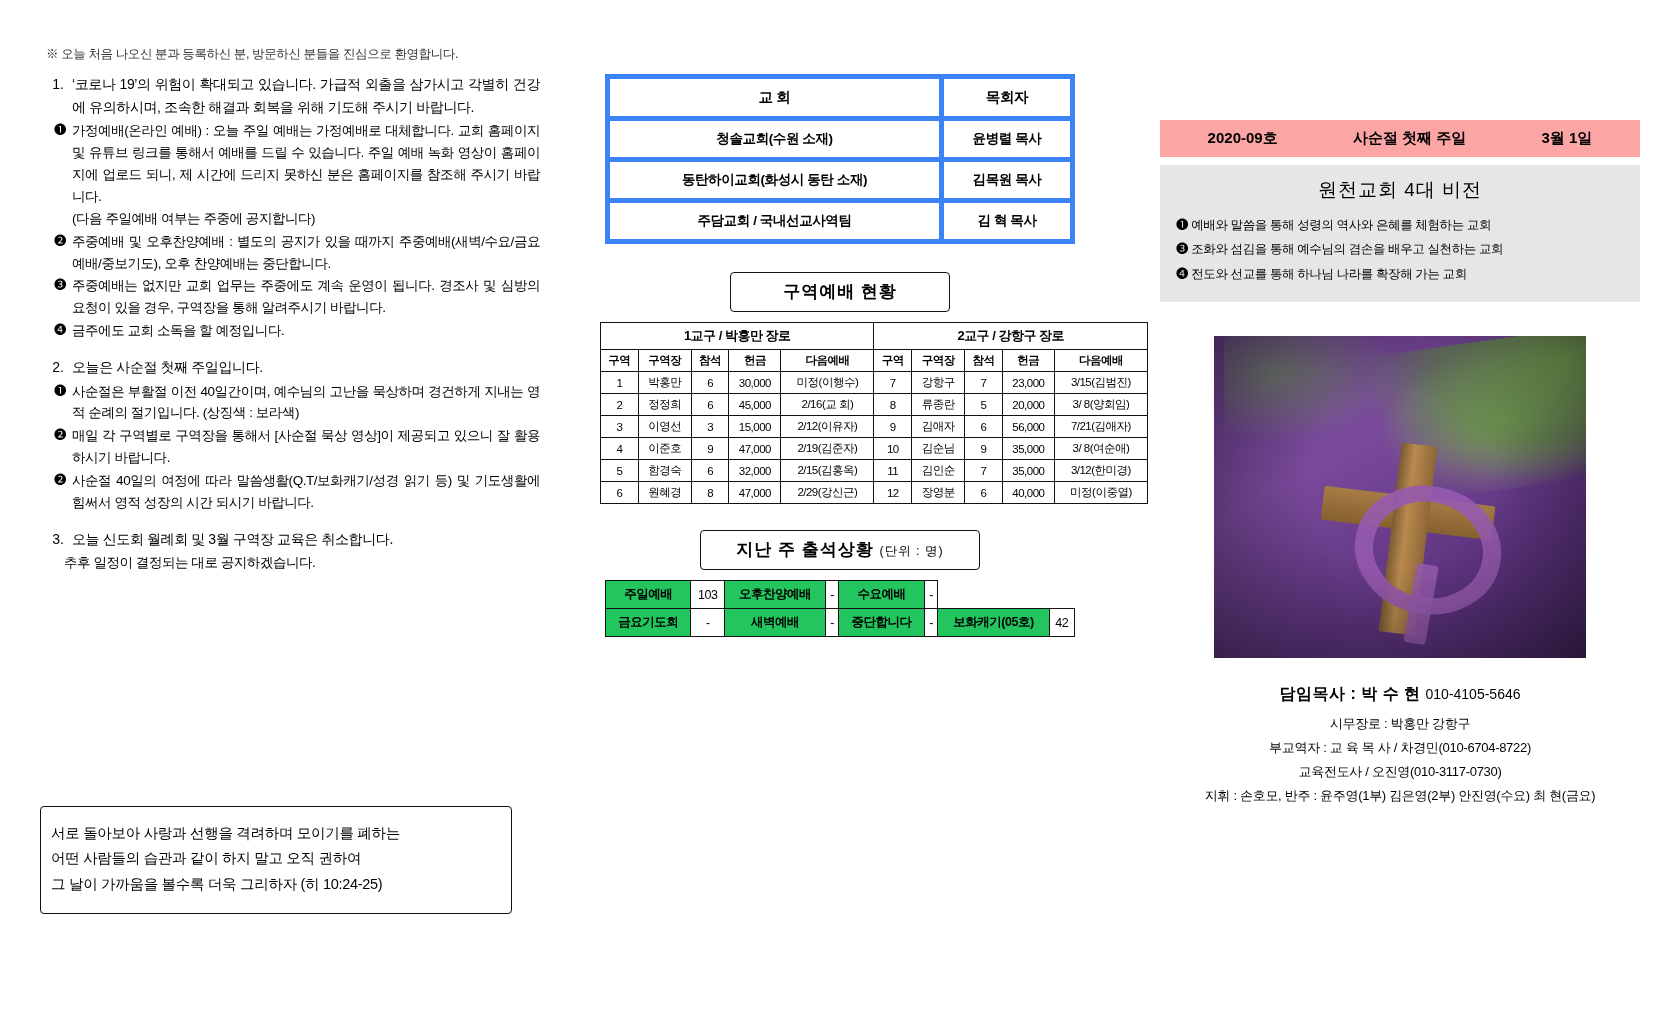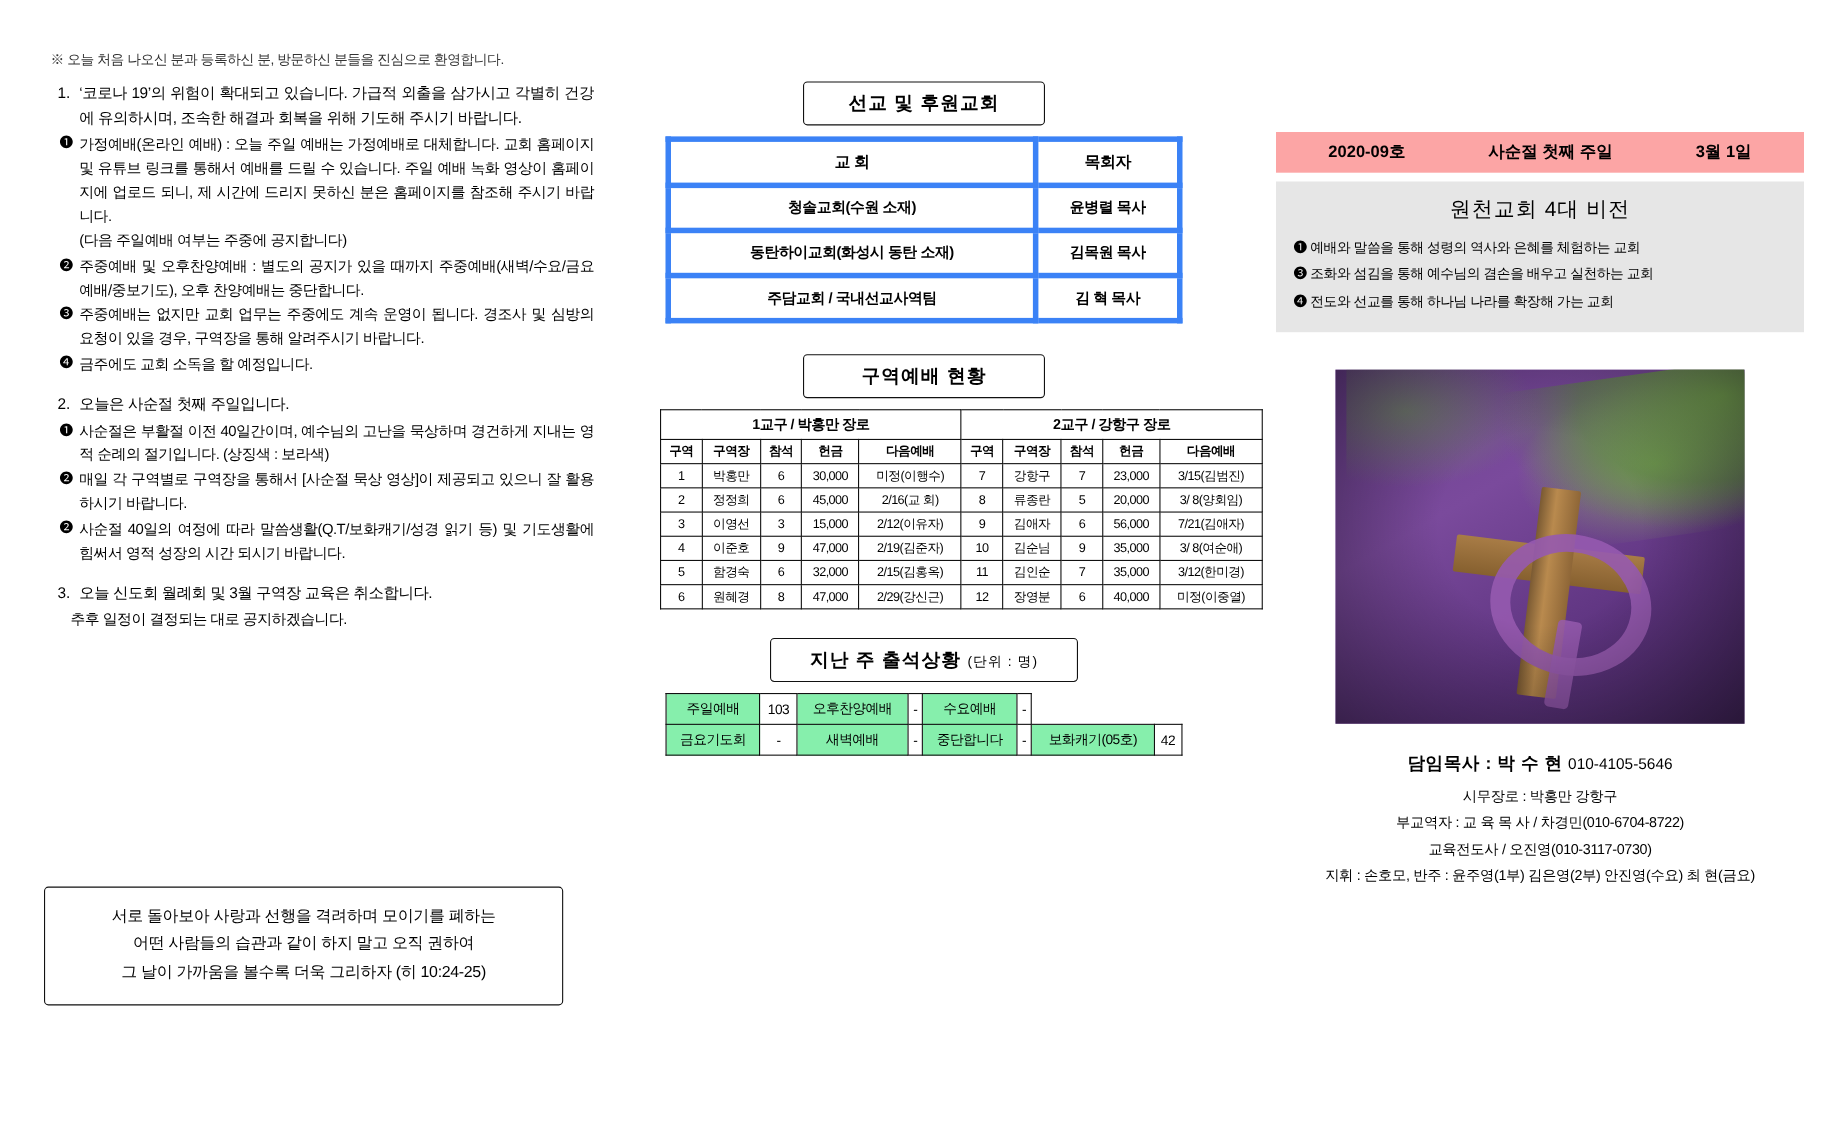--- a/index.html
+++ b/index.html
@@ -75,21 +75,20 @@
   .gap { height: 14px; }
 
   .verse-box {
     position: absolute;
     left: 40px;
     top: 806px;
     width: 450px;
     border: 1.5px solid #111;
     border-radius: 4px;
     padding: 14px 10px 16px;
-    text-align: center;
     font-size: 14.5px;
     line-height: 1.75;
     letter-spacing: -0.3px;
   }
 
   
   .col-mid {
     position: absolute;
     left: 600px;
     top: 74px;
@@ -156,21 +155,21 @@
     width: 470px;
     margin: 0 auto;
     font-size: 12.5px;
   }
   .t-attend td {
     border: 1px solid #111;
     padding: 5px 3px;
     text-align: center;
     letter-spacing: -0.5px;
   }
-  .t-attend td.lbl { font-weight: normal; background: #86efac; }
+  .t-attend td.lbl { font-weight: bold; background: #22c55e; }
   .unit {
     font-size: 12.5px;
     font-weight: normal;
   }
 
   
   .col-right {
     position: absolute;
     left: 1160px;
     top: 120px;
@@ -355,21 +354,20 @@
 </div>
 
 <div class="verse-box">
   <div>서로 돌아보아 사랑과 선행을 격려하며 모이기를 폐하는</div>
   <div>어떤 사람들의 습관과 같이 하지 말고 오직 권하여</div>
   <div>그 날이 가까움을 볼수록 더욱 그리하자 (히 10:24-25)</div>
 </div>
 
 <div class="col-mid">
 
-  <div class="sec-title">선교 및 후원교회</div>
 
   <table class="t-mission">
     <tbody>
         <tr>
       <th>교 회</th>
       <th class="c-pastor">목회자</th>
     </tr>
     <tr>
       <td>청솔교회(수원 소재)</td>
       <td>윤병렬 목사</td>

